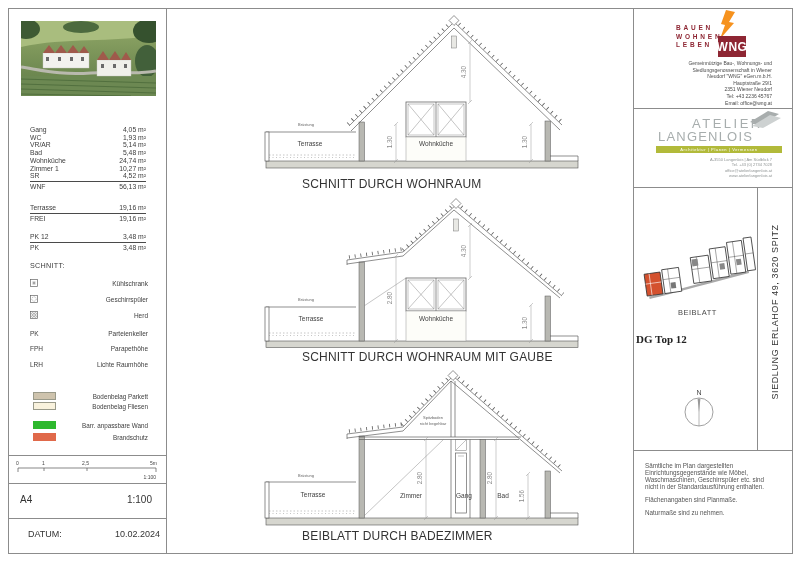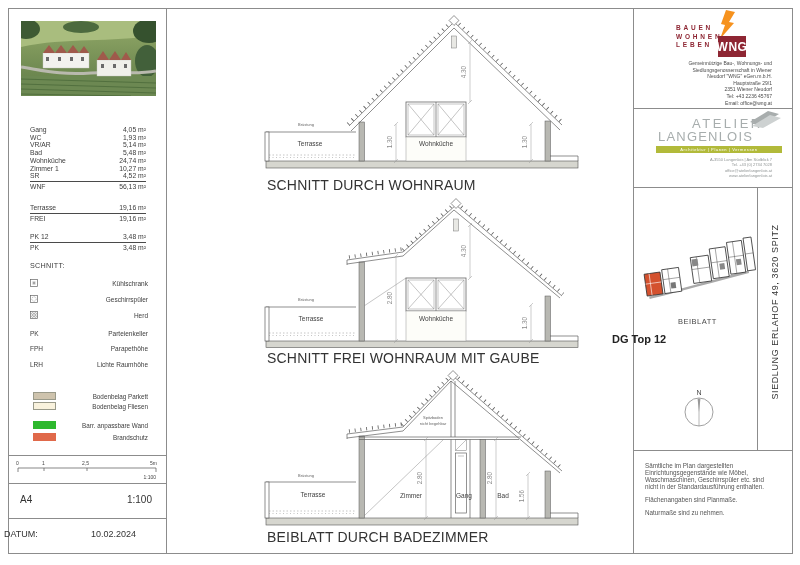--- a/index.html
+++ b/index.html
@@ -15,21 +15,21 @@
   .rule{border-top:1px solid #4a4a4a;margin:1px 0;}
   .legend-title{font-size:7.2px;letter-spacing:.3px;color:#3c3c3c;}
   .lrow{display:flex;justify-content:space-between;align-items:center;font-size:6.5px;color:#3c3c3c;}
   .abbr{font-size:6.5px;}
   .swrow{display:flex;justify-content:space-between;align-items:center;font-size:6.3px;color:#3c3c3c;}
   .swatch{width:21px;height:6px;border:0.5px solid #9a9a8a;}
   .scalesmall{font-size:5px;color:#444;}
   .a4row{font-size:10px;color:#333;display:flex;justify-content:space-between;text-align:right;}
   .datumrow{font-size:9px;color:#333;display:flex;justify-content:space-between;}
   
-  .caption{font-size:14px;letter-spacing:.2px;color:#333;}
+  .caption{font-size:12px;letter-spacing:.2px;color:#333;margin-left:35px;}
   
   .ln{stroke:#5f5f5f;stroke-width:.7;fill:none;}
   .lnthin{stroke:#8a8a8a;stroke-width:.5;fill:none;}
   .wall{fill:#b8b8b2;stroke:#555;stroke-width:.5;}
   .slab{fill:#d6d6cf;stroke:#555;stroke-width:.6;}
   .rtick{stroke:#5a5a5a;stroke-width:3.5;stroke-dasharray:0.8 5;fill:none;}
   .dimln{stroke:#9a9a9a;stroke-width:.5;}
   .dim{fill:#8a8a8a;font-size:6.3px;font-family:"Liberation Sans",sans-serif;}
   .rlabel{fill:#3f3f3f;font-size:6.5px;font-family:"Liberation Sans",sans-serif;}
   .tinylab{fill:#666;font-size:4px;font-family:"Liberation Sans",sans-serif;}
@@ -236,21 +236,21 @@
     <text x="68" y="7" font-size="5" fill="#444">2,5</text>
     <text x="136" y="7" font-size="5" fill="#444">5m</text>
   </svg>
   <div class="abs scalesmall" style="left:120px;top:474px;width:36px;text-align:right;">1:100</div>
 
   <div class="abs a4row" style="left:20px;top:494px;width:132px;">
     <span>A4</span>
     <span>1:100</span>
   </div>
 
-  <div class="abs datumrow" style="left:4px;top:529px;width:132px;gap:40px;">
+  <div class="abs datumrow" style="left:28px;top:529px;width:132px;gap:40px;">
     <span>DATUM:</span>
     <span>10.02.2024</span>
   </div>
 
   <svg class="abs" style="left:253px;top:14px;" width="338" height="168" viewBox="0 0 338 168">
     <rect class="slab" x="13" y="147" width="312" height="7"></rect>
     <line class="ln" x1="13" y1="118" x2="103" y2="118"></line>
     <rect x="12" y="118" width="4" height="29" fill="#fff" stroke="#5f5f5f" stroke-width="0.7"></rect>
     <line class="lnthin" x1="16" y1="141" x2="103" y2="141" stroke-dasharray="1.5 2"></line>
     <line class="lnthin" x1="16" y1="143.5" x2="103" y2="143.5" stroke-dasharray="1 2.5"></line>
@@ -346,21 +346,21 @@
     </g>
     <g>
       <line class="dimln" x1="278" y1="112" x2="278" y2="148"></line>
       <line class="dimln" x1="276" y1="114" x2="280" y2="110"></line>
         <line class="dimln" x1="276" y1="150" x2="280" y2="146"></line>
       <text class="dim" transform="rotate(-90 274 130)" x="274" y="130" text-anchor="middle">1.30</text>
     </g>
     <line class="ln" x1="297" y1="143" x2="325" y2="143"></line>
     <line class="ln" x1="325" y1="143" x2="325" y2="148"></line>
   </svg>
-  <div class="abs caption" style="left:267px;top:350px;">SCHNITT FREI WOHNRAUM MIT GAUBE</div>
+  <div class="abs caption" style="left:267px;top:350px;">SCHNITT DURCH WOHNRAUM MIT GAUBE</div>
 
   <svg class="abs" style="left:253px;top:370px;" width="338" height="164" viewBox="0 0 338 164">
     <rect class="slab" x="13" y="148" width="312" height="7"></rect>
     <line class="ln" x1="13" y1="112" x2="103" y2="112"></line>
     <rect x="12" y="112" width="4" height="36" fill="#fff" stroke="#5f5f5f" stroke-width="0.7"></rect>
     <line class="lnthin" x1="16" y1="141" x2="103" y2="141" stroke-dasharray="1.5 2"></line>
     <line class="lnthin" x1="16" y1="143.5" x2="103" y2="143.5" stroke-dasharray="1 2.5"></line>
     <rect class="wall" x="106" y="66" width="5.5" height="82"></rect>
     <rect class="wall" x="292" y="101" width="5.5" height="47"></rect>
     <g>
@@ -470,22 +470,22 @@
       <path d="M82,16 L82,46 M76,30 L92,30" stroke="#555" stroke-width="0.5" fill="none"></path>
       <rect x="84" y="32" width="5" height="6" fill="#888"></rect>
       <rect x="94" y="12" width="15" height="32" fill="#fff" stroke="#333" stroke-width="0.8"></rect>
       <path d="M100,12 L100,44 M94,27 L109,27" stroke="#555" stroke-width="0.5" fill="none"></path>
       <rect x="101" y="30" width="5" height="6" fill="#888"></rect>
       <rect x="111" y="10" width="8" height="33" fill="#fff" stroke="#333" stroke-width="0.8"></rect>
       <line x1="111" y1="26" x2="119" y2="26" stroke="#555" stroke-width="0.5"></line>
     </g>
   </svg>
 
-  <div class="abs beiblatt" style="left:650px;top:317px;padding-left:28px;">BEIBLATT</div>
-  <div class="abs plantitle" style="left:612px;top:333px;">DG Top 12</div>
+  <div class="abs beiblatt" style="left:650px;top:308px;padding-left:28px;">BEIBLATT</div>
+  <div class="abs plantitle" style="left:636px;top:333px;font-family:Liberation Serif, serif;">DG Top 12</div>
 
   <div class="abs" style="left:645px;top:318px;width:260px;height:24px;left:645px;"></div>
   <div class="abs vtext" style="left:645px;top:307px;width:260px;text-align:center;left:645px;">SIEDLUNG ERLAHOF 49, 3620 SPITZ</div>
 
   <div class="abs northlab" style="left:689px;top:389px;width:20px;">N</div>
   <svg class="abs" style="left:682px;top:396px;" width="34" height="34" viewBox="0 0 34 34">
     <circle cx="17" cy="16" r="14" fill="none" stroke="#888" stroke-width="0.8"></circle>
     <line x1="17" y1="2" x2="17" y2="30" stroke="#888" stroke-width="0.6"></line>
     <polygon points="15.6,3 18.4,3 17,16" fill="#999"></polygon>
   </svg>

